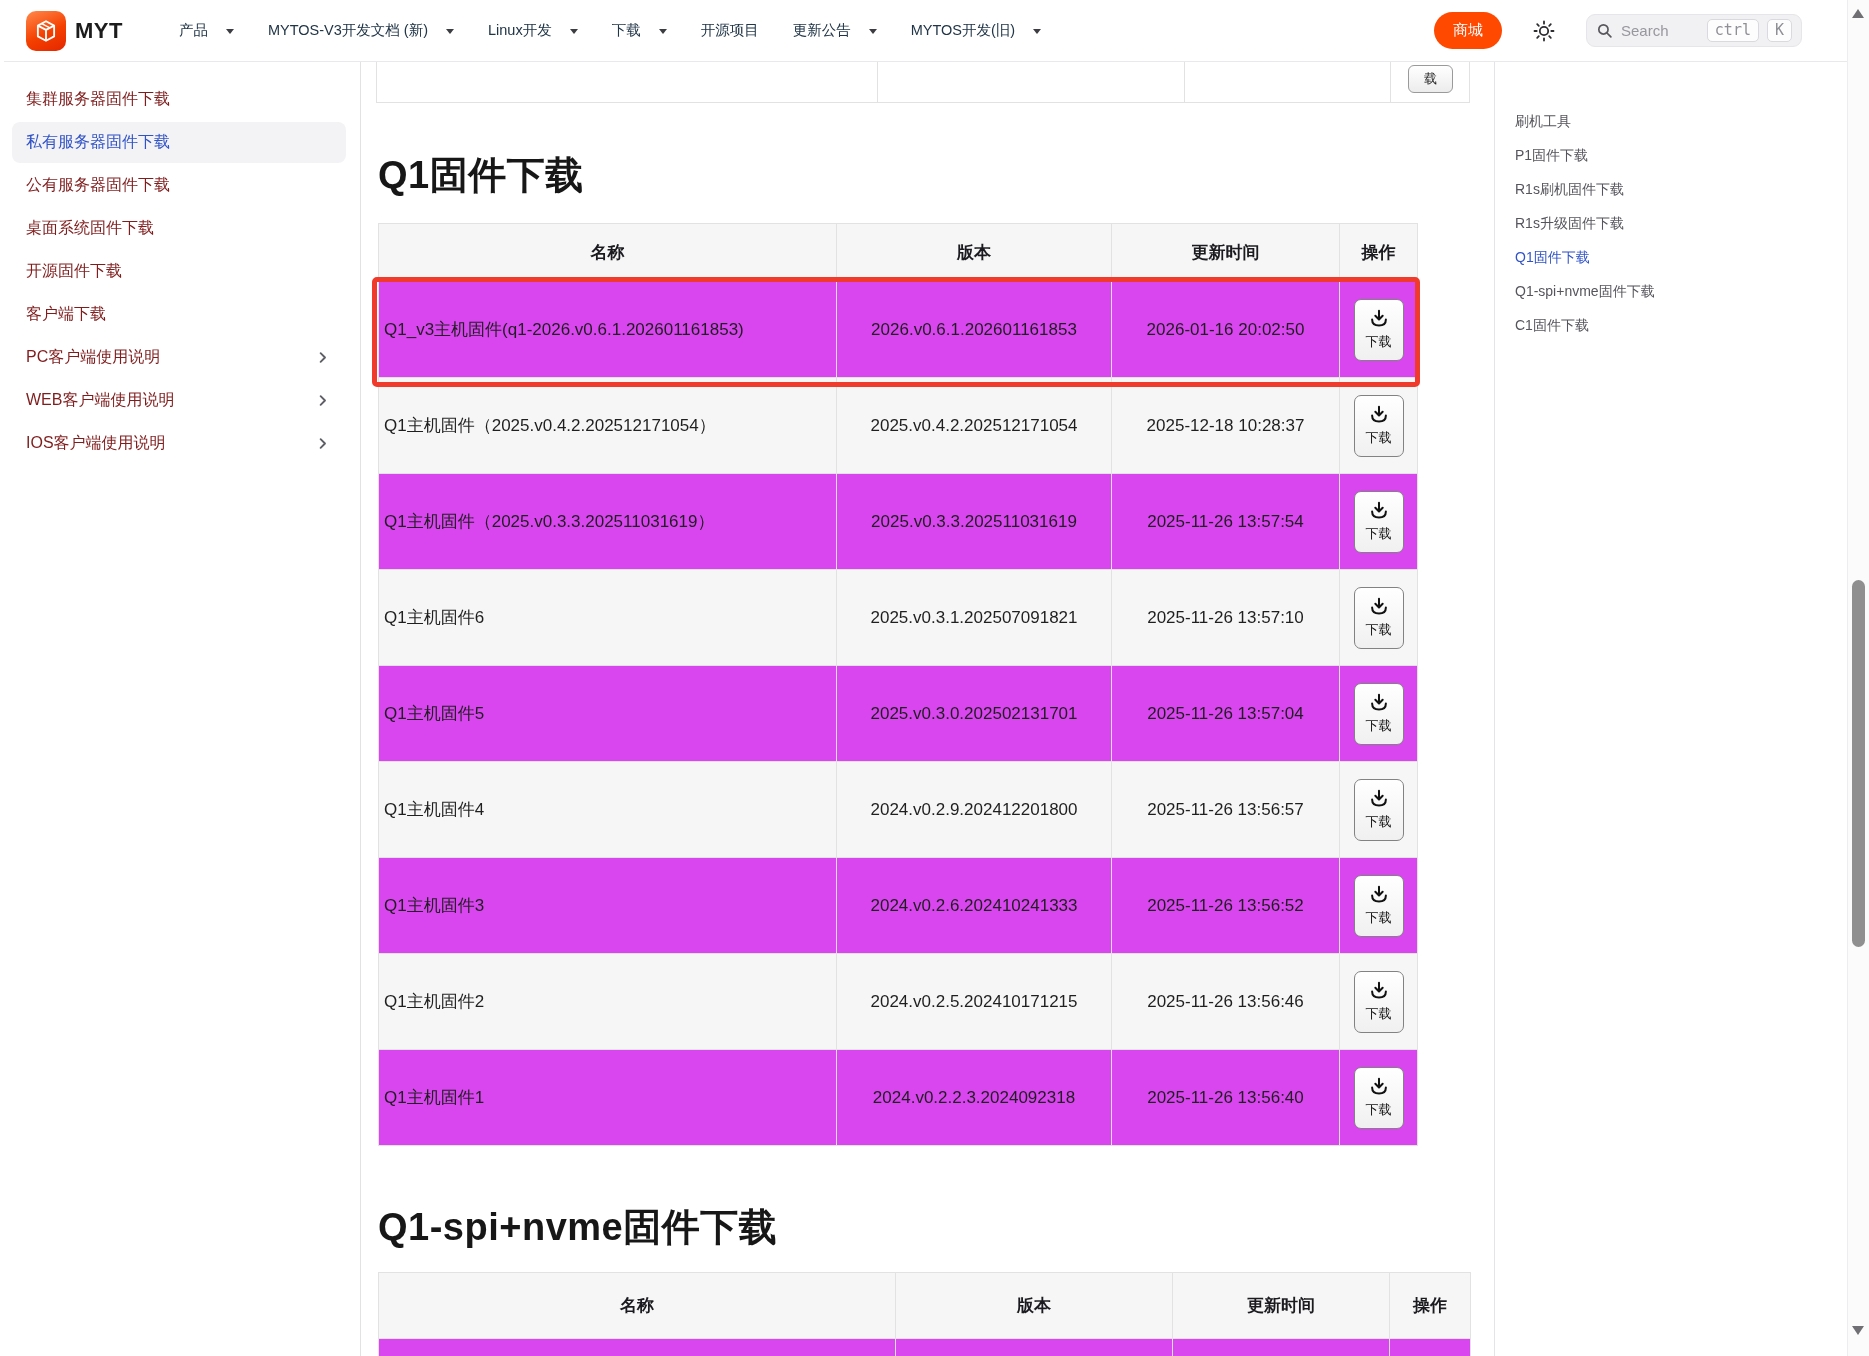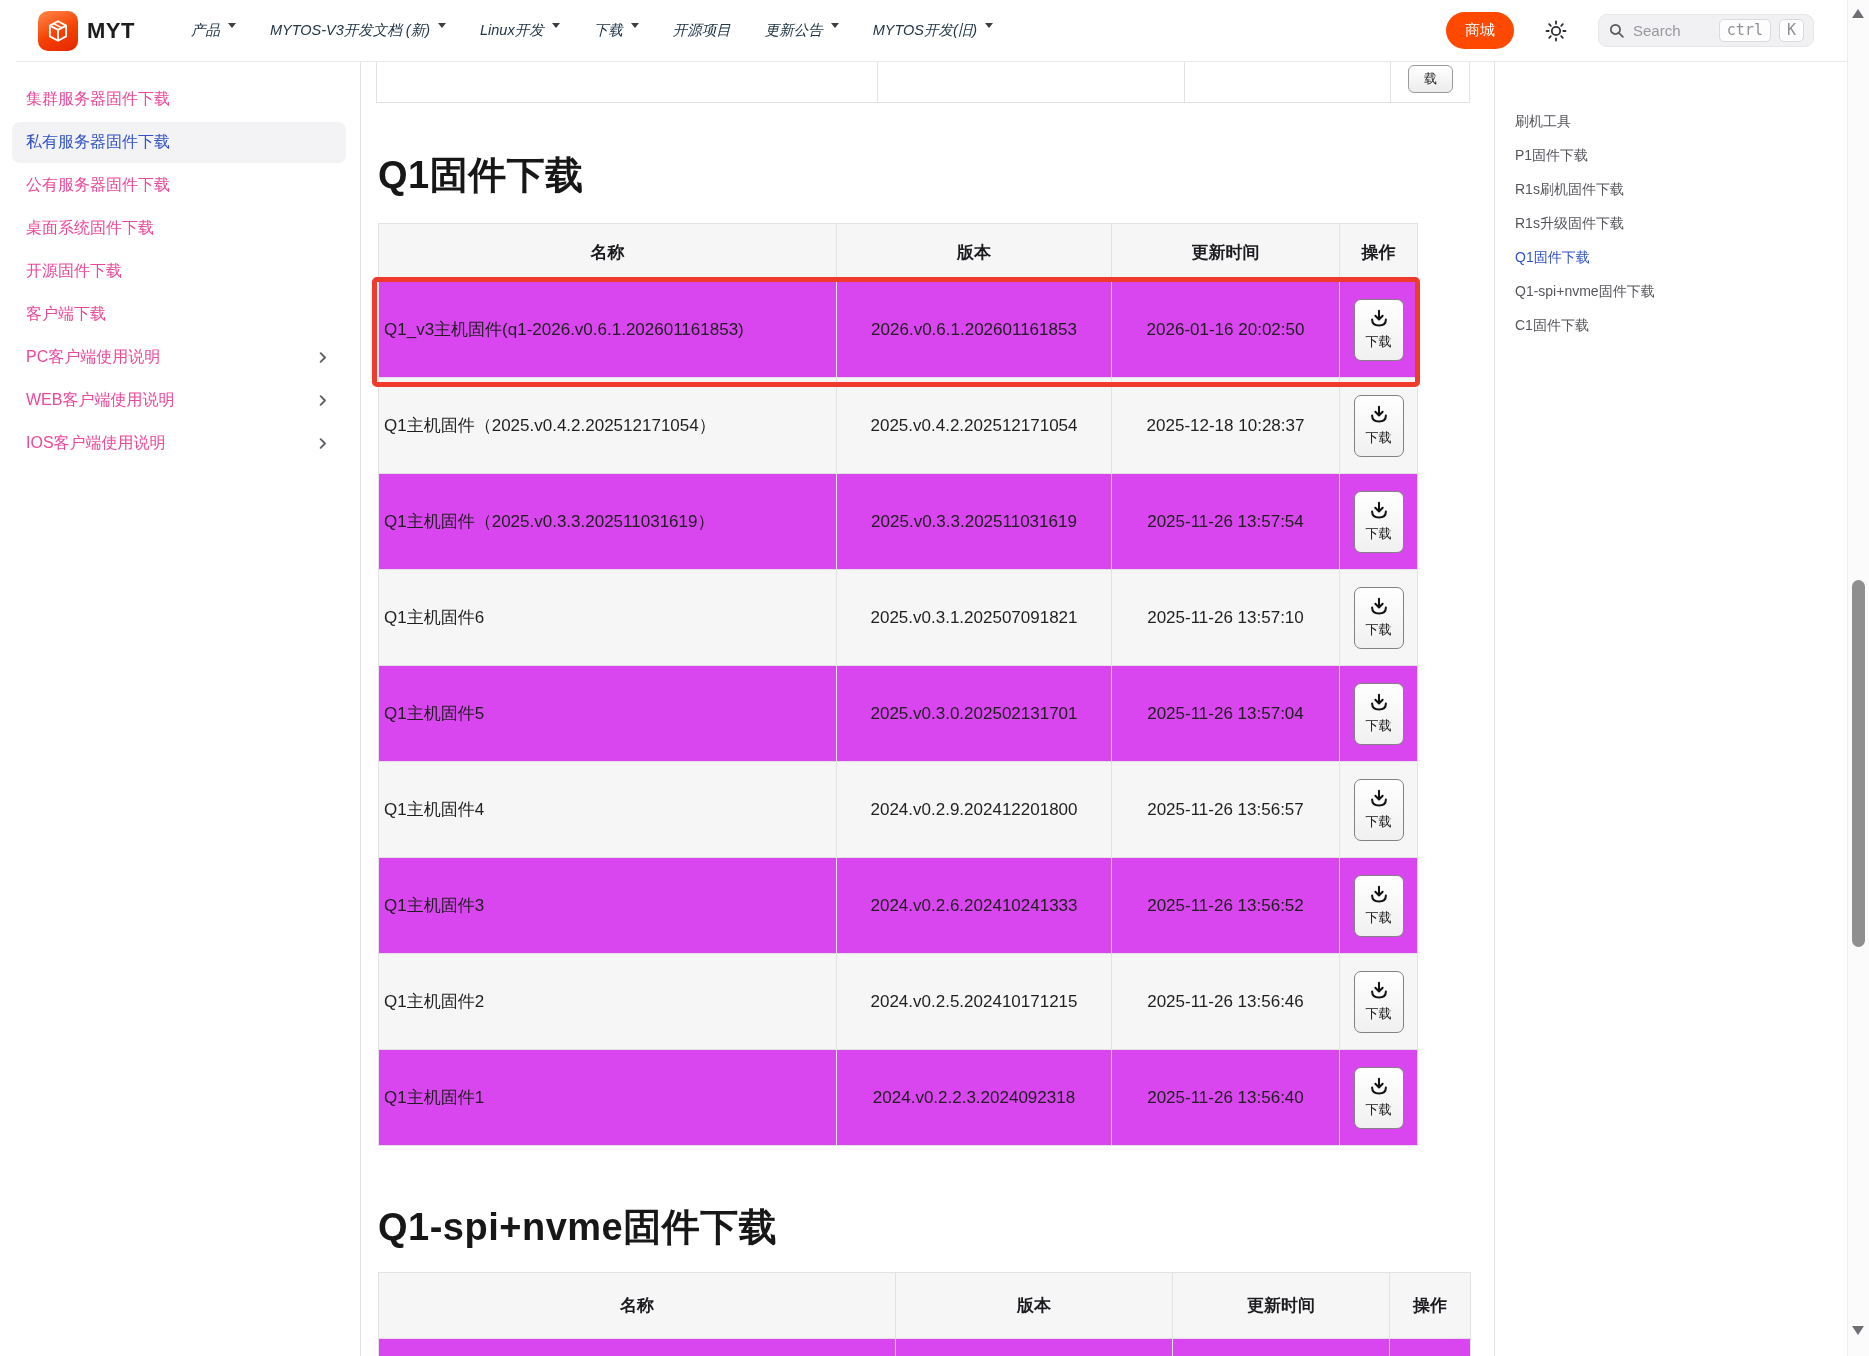--- a/index.html
+++ b/index.html
@@ -1,50 +1,50 @@
 <!DOCTYPE html>
 <html><head>
 <meta charset="utf-8">
 <style>
   * { margin:0; padding:0; box-sizing:border-box; }
   html,body { width:1869px; height:1356px; overflow:hidden; }
   body { font-family:"Liberation Sans", sans-serif; background:#fff; color:#213547; }
   .app { position:relative; width:1869px; height:1356px; overflow:hidden; background:#fff; }
 
   
-  .nav { position:absolute; left:16px; top:0; width:1847px; height:62px; background:#fff;
+  .nav { position:absolute; left:4px; top:0; width:1847px; height:62px; background:#fff;
          border-bottom:1px solid #e9e9ec; z-index:10; display:flex; align-items:center;
          padding:0 49px 0 22px; }
   .brand { display:flex; align-items:center; gap:9px; margin-right:56px; cursor:pointer; }
   .logo { width:40px; height:40px; border-radius:10px;
           background:linear-gradient(155deg,#ff8a4c 0%,#f44000 55%,#e42600 100%);
           display:flex; align-items:center; justify-content:center; }
   .brand-text { font-size:22px; font-weight:700; color:#1c1c1c; letter-spacing:.5px; }
   .nav-menu { display:flex; align-items:center; gap:34px; flex:1 1 auto; }
-  .nav-item { display:flex; align-items:flex-start; gap:8px; font-size:14.5px; font-weight:500;
-              color:#213547; cursor:pointer; white-space:nowrap;font-style:italic; }
+  .nav-item { display:flex; align-items:center; gap:18px; font-size:14.5px; font-weight:500;
+              color:#213547; cursor:pointer; white-space:nowrap; }
   .caret { width:0; height:0; border-left:4.5px solid transparent; border-right:4.5px solid transparent;
            border-top:5.5px solid #3c3c43; margin-top:2px; }
   .nav-right { display:flex; align-items:center; gap:30px; }
   .store-btn { border:none; background:#ff4800; color:#fff; font-size:15px; font-weight:500;
                padding:9px 19px; border-radius:22px; cursor:pointer; font-family:inherit; }
   .sun-btn { background:none; border:none; cursor:pointer; display:flex; align-items:center; }
   .search { display:flex; align-items:center; gap:8px; width:216px; height:33px;
             background:#f1f1f3; border:1px solid #e6e6ea; border-radius:9px; padding:0 9px;
             cursor:text; font-family:inherit; }
   .search-ph { color:#97979e; font-size:15px; flex:1 1 auto; text-align:left; }
   .key { font-family:"DejaVu Sans Mono", monospace; font-size:15px; color:#8f8f96;
          border:1px solid #d9d9de; background:#fdfdfe; border-radius:5px; padding:3px 7px; line-height:1; }
 
   
   .sidebar { position:absolute; left:0; top:62px; bottom:0; width:360px; background:#fff;
              padding:17px 14px 0 12px; z-index:2; }
   .sidebar-divider { position:absolute; left:360px; top:62px; bottom:0; width:1px; background:#e2e2e3; z-index:2; }
   .side-item { height:41px; margin-bottom:2px; border-radius:8px; display:flex; align-items:center;
-               justify-content:space-between; padding:0 16px 0 14px; font-size:16px; color:#ec4899;
+               justify-content:space-between; padding:0 16px 0 14px; font-size:16px; color:#7f1d1d;
                cursor:pointer; }
   .side-item.active { background:#f3f3f5; color:#3153c8; font-weight:500; }
   .chev { display:flex; align-items:center; }
 
   
   .aside-divider { position:absolute; left:1494px; top:62px; bottom:0; width:1px; background:#e4e4e6; z-index:2; }
   .toc { position:absolute; left:1515px; top:105px; width:320px; z-index:2; }
   .toc-item { height:34px; display:flex; align-items:center; font-size:14px; color:#55555c;
               cursor:pointer; white-space:nowrap; }
   .toc-item.active { color:#3153c8; }

